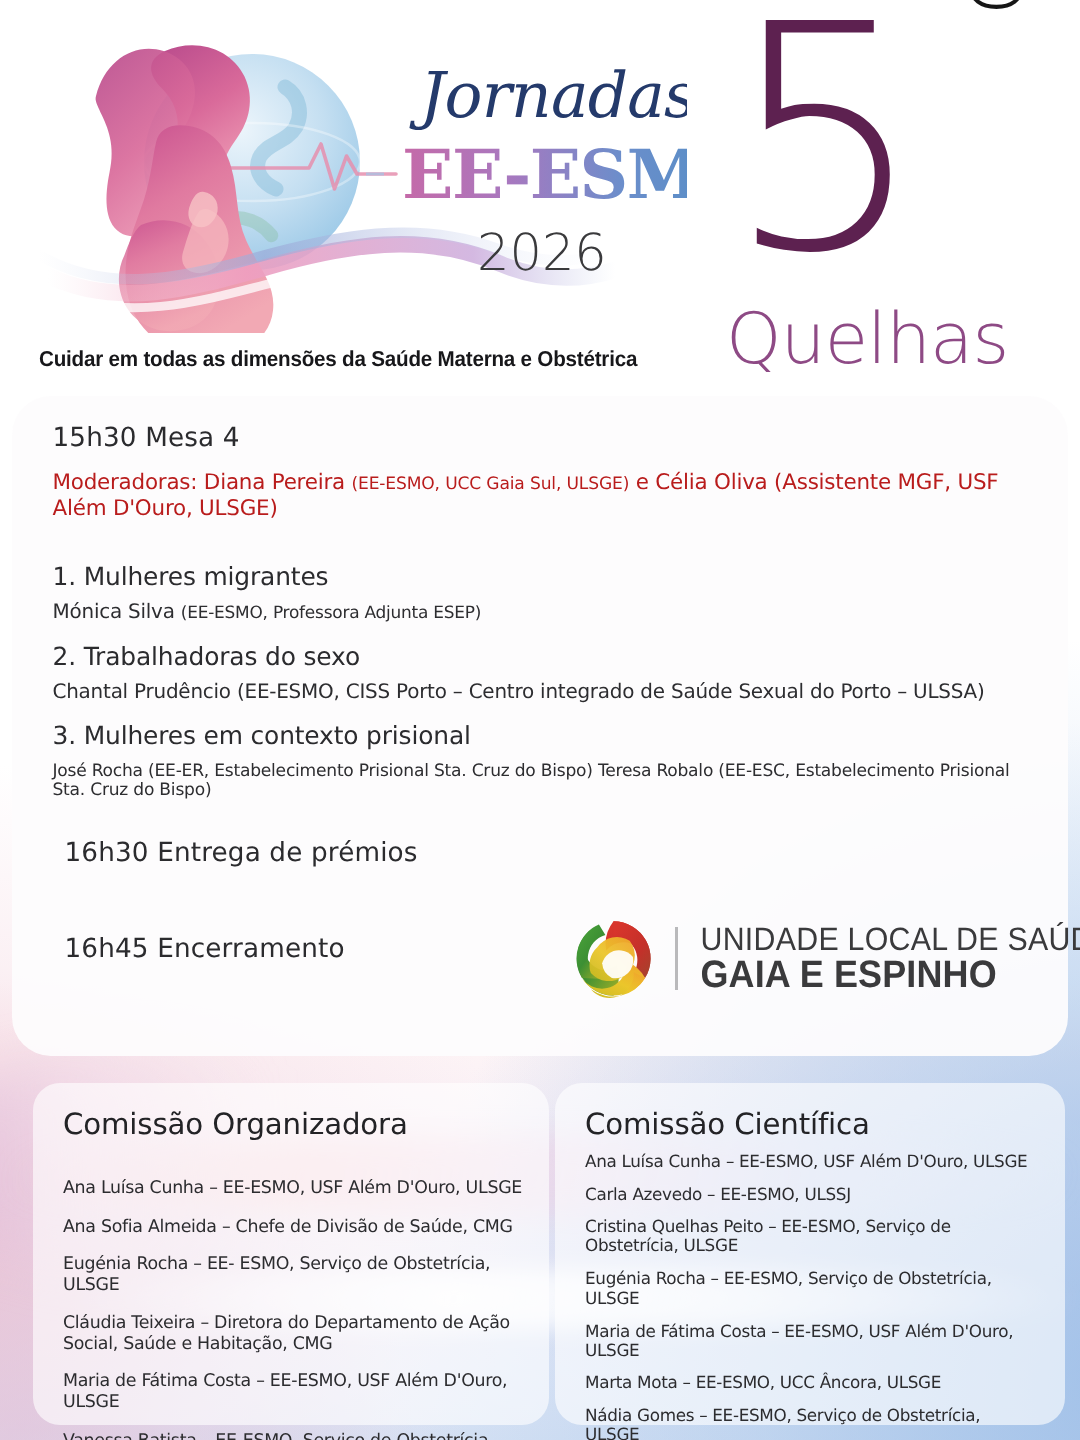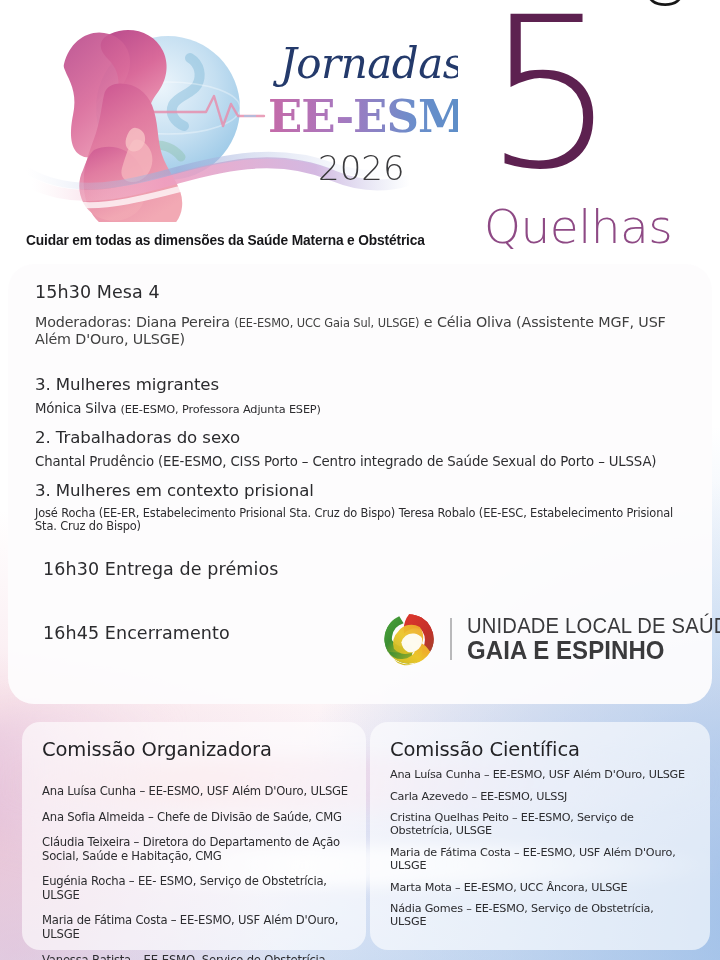--- a/index.html
+++ b/index.html
@@ -148,21 +148,21 @@
     font-size: 17px;
     font-style: italic;
     font-weight: 400;
     color: #2b2b2e;
     margin-top: 11px;
     letter-spacing: -.1px;
   }
   .line-mods {
     font-family: "DejaVu Sans", sans-serif;
     font-size: 14.3px;
-    color: #404040;
+    color: #b91c1c;
     margin-top: 12px;
     line-height: 1.2;
     letter-spacing: -.15px;
     max-width: 650px;
   }
   .line-mods .small {
     font-size: 11.4px;
     letter-spacing: -.1px;
   }
 
@@ -355,21 +355,21 @@
     <div class="pp-inner">
 
       <div class="line-time">15h30 Mesa 4</div>
 
 
       <div class="line-mods"><span>Moderadoras: Diana Pereira </span><span class="small">(EE-ESMO, UCC Gaia Sul, ULSGE)</span><span> e Célia Oliva (Assistente MGF, USF Além D'Ouro, ULSGE)</span></div>
 
       <div class="talks">
 
         <div class="talk">
-          <div class="talk-title">3. Mulheres migrantes</div>
+          <div class="talk-title">1. Mulheres migrantes</div>
           <div class="talk-speaker"><span>Mónica Silva </span><span class="small">(EE-ESMO, Professora Adjunta ESEP)</span></div>
         </div>
 
         <div class="talk">
           <div class="talk-title">2. Trabalhadoras do sexo</div>
           <div class="talk-speaker">Chantal Prudêncio (EE-ESMO, CISS Porto – Centro integrado de Saúde Sexual do Porto – ULSSA)</div>
         </div>
 
         <div class="talk">
           <div class="talk-title">3. Mulheres em contexto prisional</div>
@@ -428,31 +428,32 @@
       </div>
     </div>
   </div>
 
   <div class="committees">
 
     <div class="box box-org">
       <div class="box-title">Comissão Organizadora</div>
       <div class="member">Ana Luísa Cunha – EE-ESMO, USF Além D'Ouro, ULSGE</div>
       <div class="member">Ana Sofia Almeida – Chefe de Divisão de Saúde, CMG</div>
+      <div class="member">Eugénia Rocha – EE- ESMO, Serviço de Obstetrícia, ULSGE</div>
       <div class="member">Cláudia Teixeira – Diretora do Departamento de Ação Social, Saúde e Habitação, CMG</div>
-      <div class="member">Eugénia Rocha – EE- ESMO, Serviço de Obstetrícia, ULSGE</div>
       <div class="member">Maria de Fátima Costa – EE-ESMO, USF Além D'Ouro, ULSGE</div>
       <div class="member">Vanessa Batista – EE-ESMO, Serviço de Obstetrícia, ULSGE</div>
     </div>
 
     <div class="box box-sci">
       <div class="box-title">Comissão Científica</div>
       <div class="member">Ana Luísa Cunha – EE-ESMO, USF Além D'Ouro, ULSGE</div>
       <div class="member">Carla Azevedo – EE-ESMO, ULSSJ</div>
       <div class="member">Cristina Quelhas Peito – EE-ESMO, Serviço de Obstetrícia, ULSGE</div>
+      <div class="member">Eugénia Rocha – EE-ESMO, Serviço de Obstetrícia, ULSGE</div>
       <div class="member">Maria de Fátima Costa – EE-ESMO, USF Além D'Ouro, ULSGE</div>
       <div class="member">Marta Mota – EE-ESMO, UCC Âncora, ULSGE</div>
       <div class="member">Nádia Gomes – EE-ESMO, Serviço de Obstetrícia, ULSGE</div>
 
     </div>
 
   </div>
 
 </div>
 

